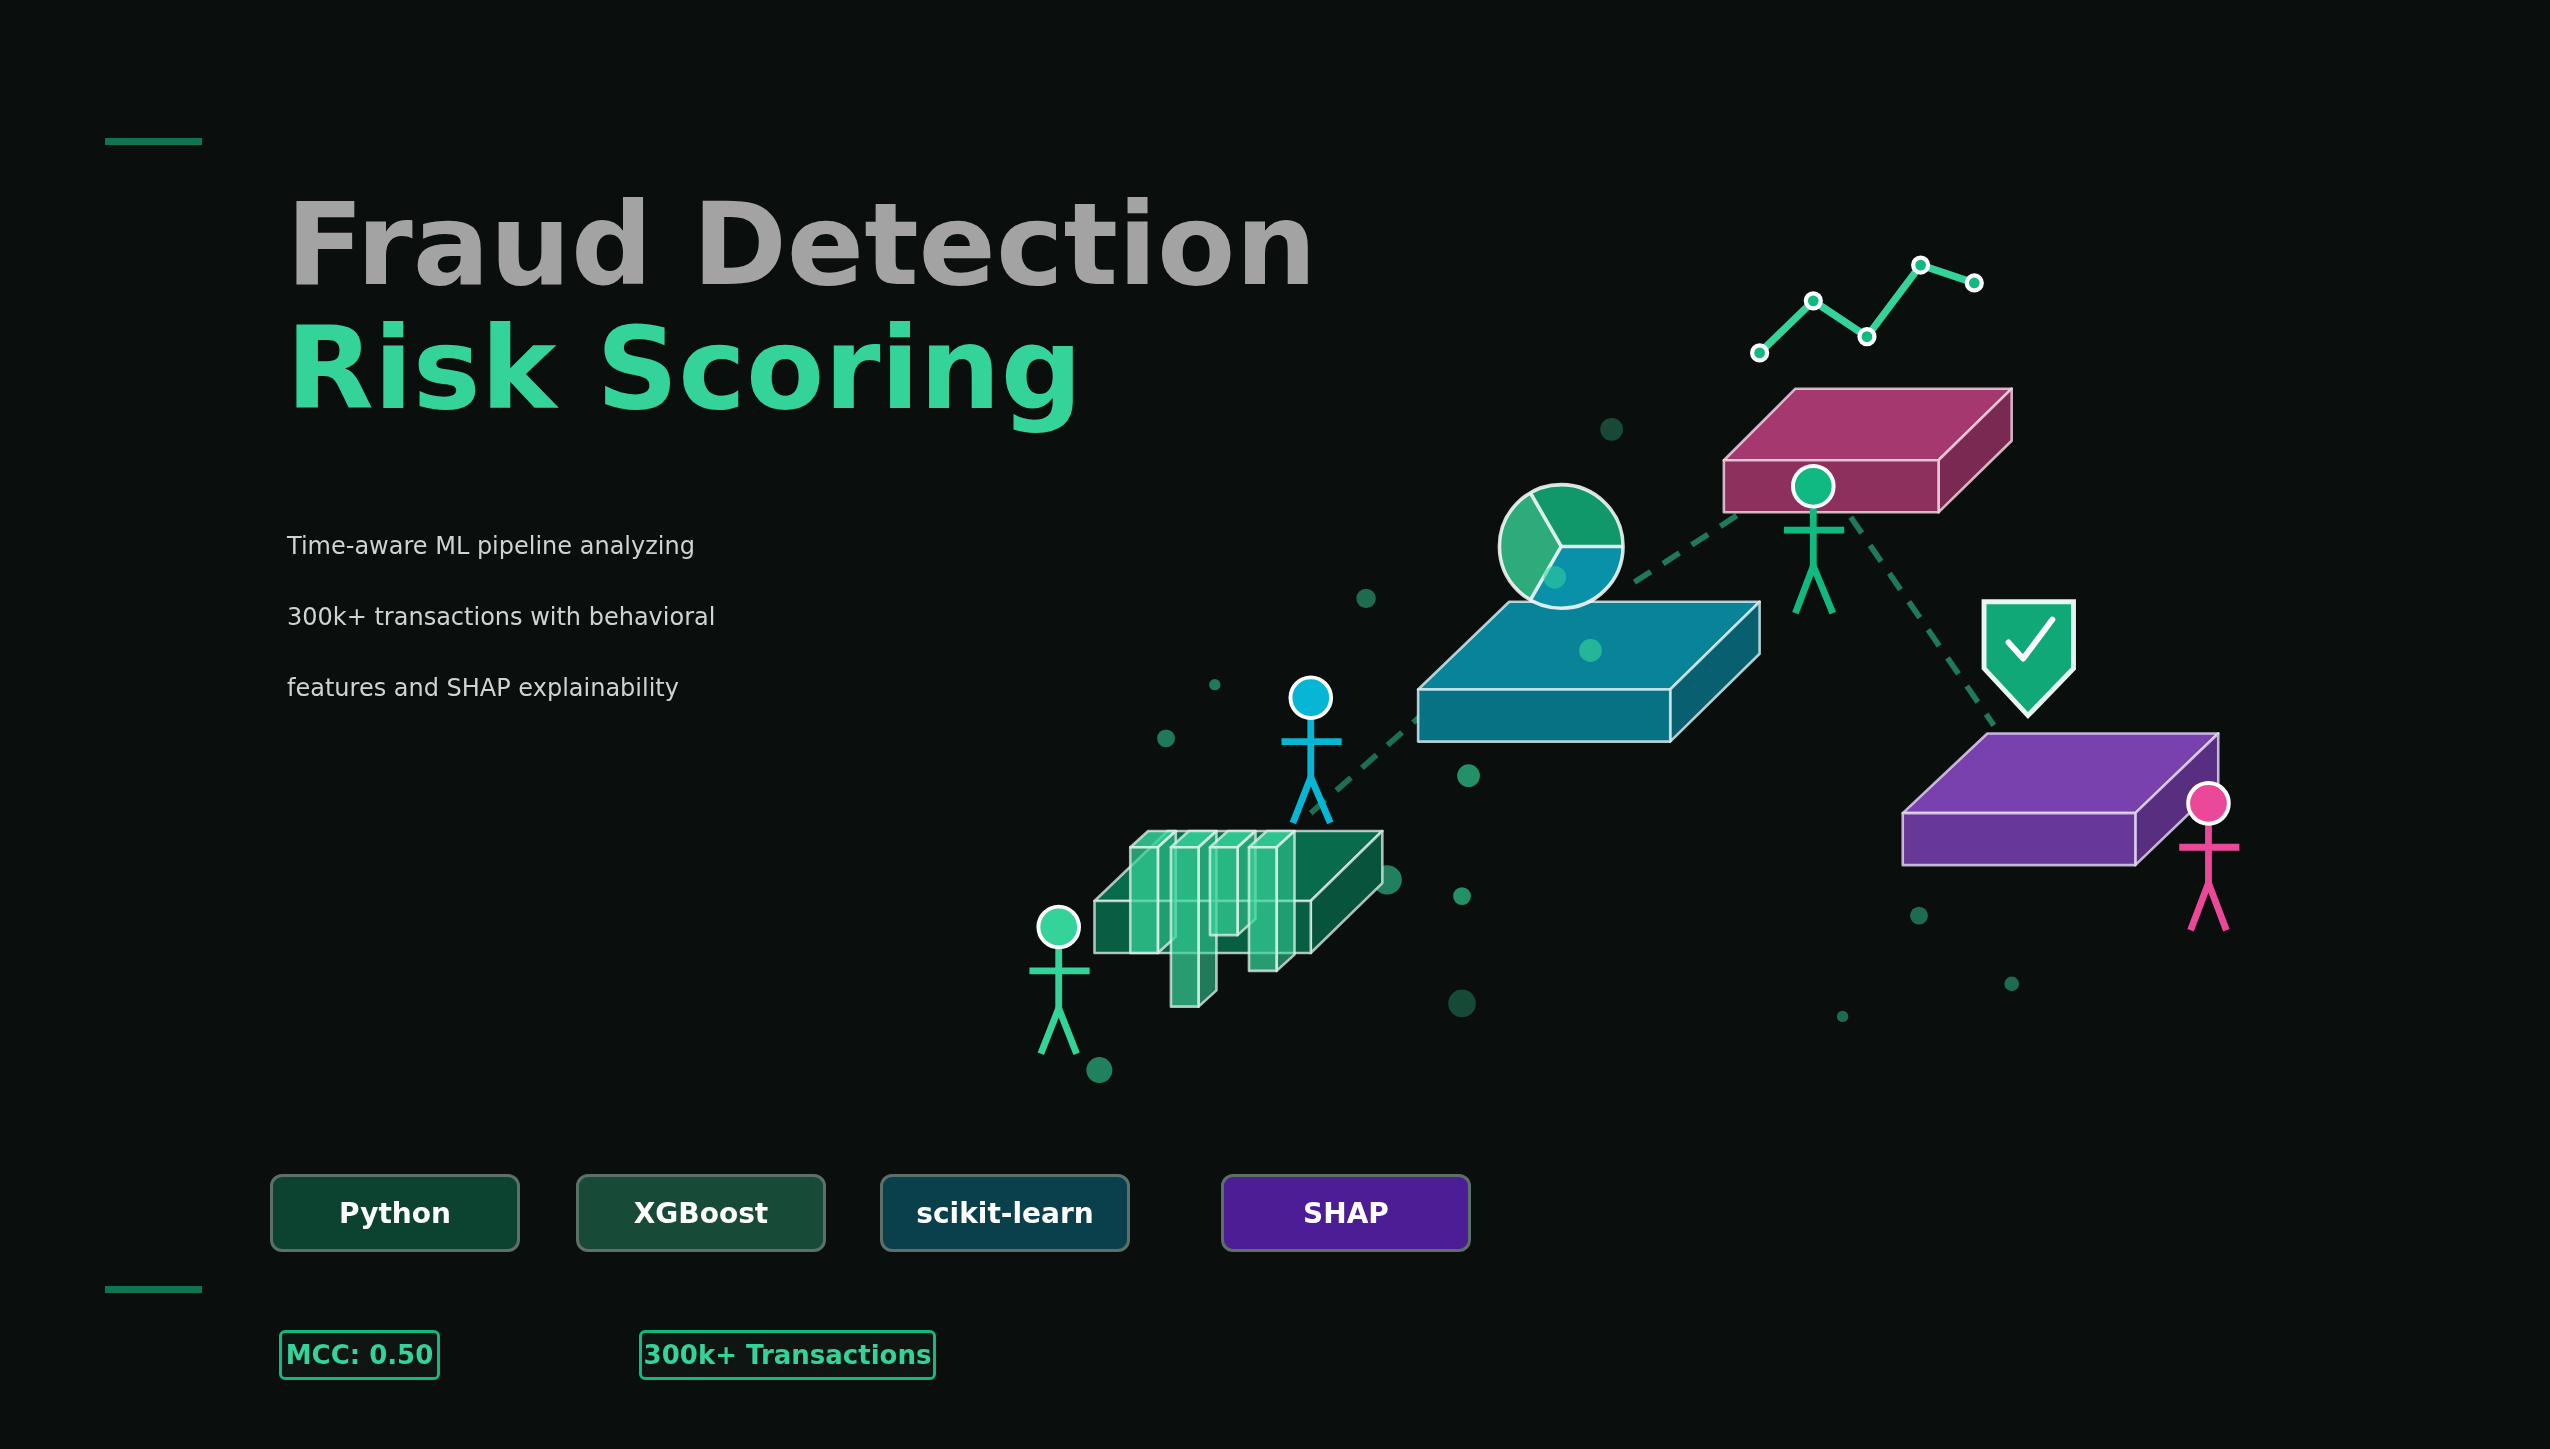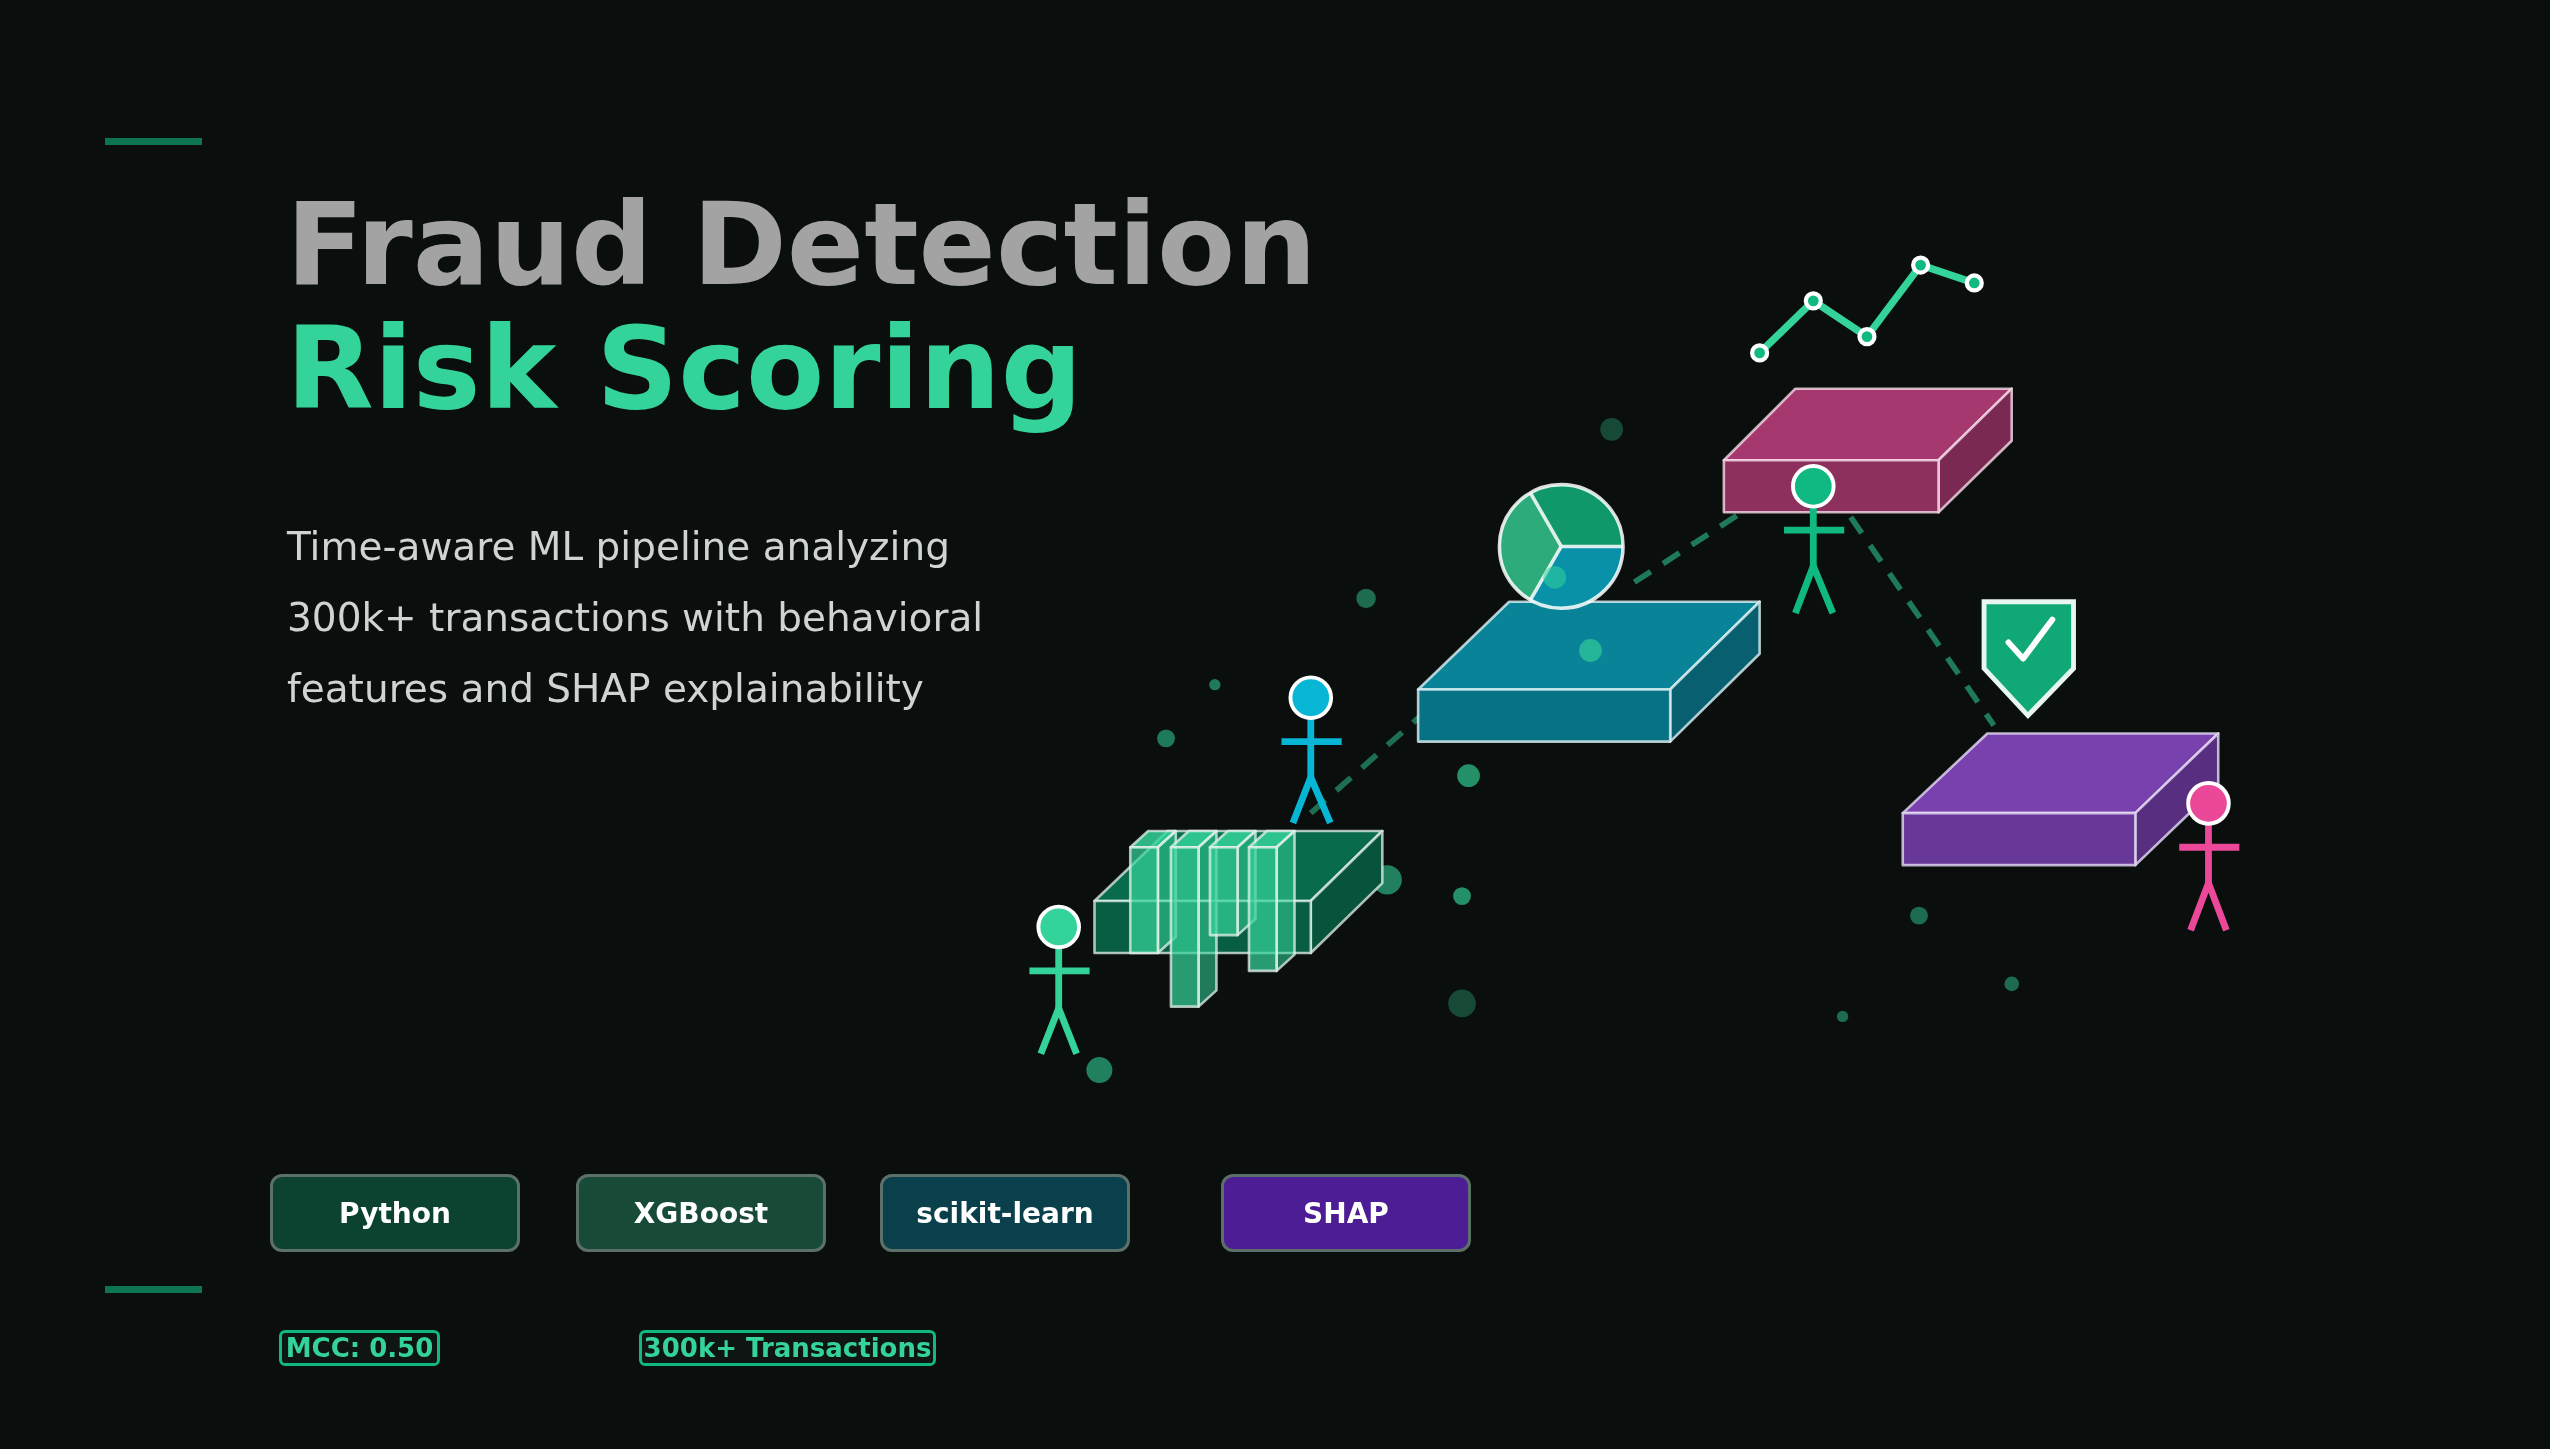--- a/index.html
+++ b/index.html
@@ -16,35 +16,35 @@
   .title {
     position: absolute; left: 286px; margin: 0;
     font-family: "DejaVu Sans", sans-serif; font-weight: bold;
     font-size: 114px; line-height: 1; white-space: nowrap; letter-spacing: 0px;
   }
   .title-1 { top: 188px; color: #a3a3a3; }
   .title-2 { top: 312px; color: #34d399; }
 
   .desc {
     position: absolute; left: 287px; top: 511px; width: 795px;
-    color: #cfd4d2; font-size: 39px; line-height: 71px;
+    color: #cfd4d2; font-size: 24px; line-height: 71px;
     font-family: "DejaVu Sans", sans-serif;
   }
   .desc div { white-space: nowrap; }
 
   .tag {
     position: absolute; top: 1174px; height: 78px; width: 250px;
     box-sizing: border-box; border: 3.1px solid #5c6f68; border-radius: 12px;
     display: flex; align-items: center; justify-content: center;
     color: #ffffff; font-weight: bold; font-size: 28px;
     font-family: "DejaVu Sans", sans-serif;
   }
 
   .badge {
-    position: absolute; top: 1330px; height: 36px;
+    position: absolute; top: 1330px; height: 50px;
     box-sizing: border-box; border: 3.1px solid #10b981; border-radius: 6.1px;
     background: #0e1513;
     display: flex; align-items: center; justify-content: center;
     color: #34d399; font-weight: bold; font-size: 26px;
     font-family: "DejaVu Sans", sans-serif; white-space: nowrap;
   }
 
   #illustration { position: absolute; left: 0; top: 0; width: 2550px; height: 1449px; }
 </style>
 </head>

